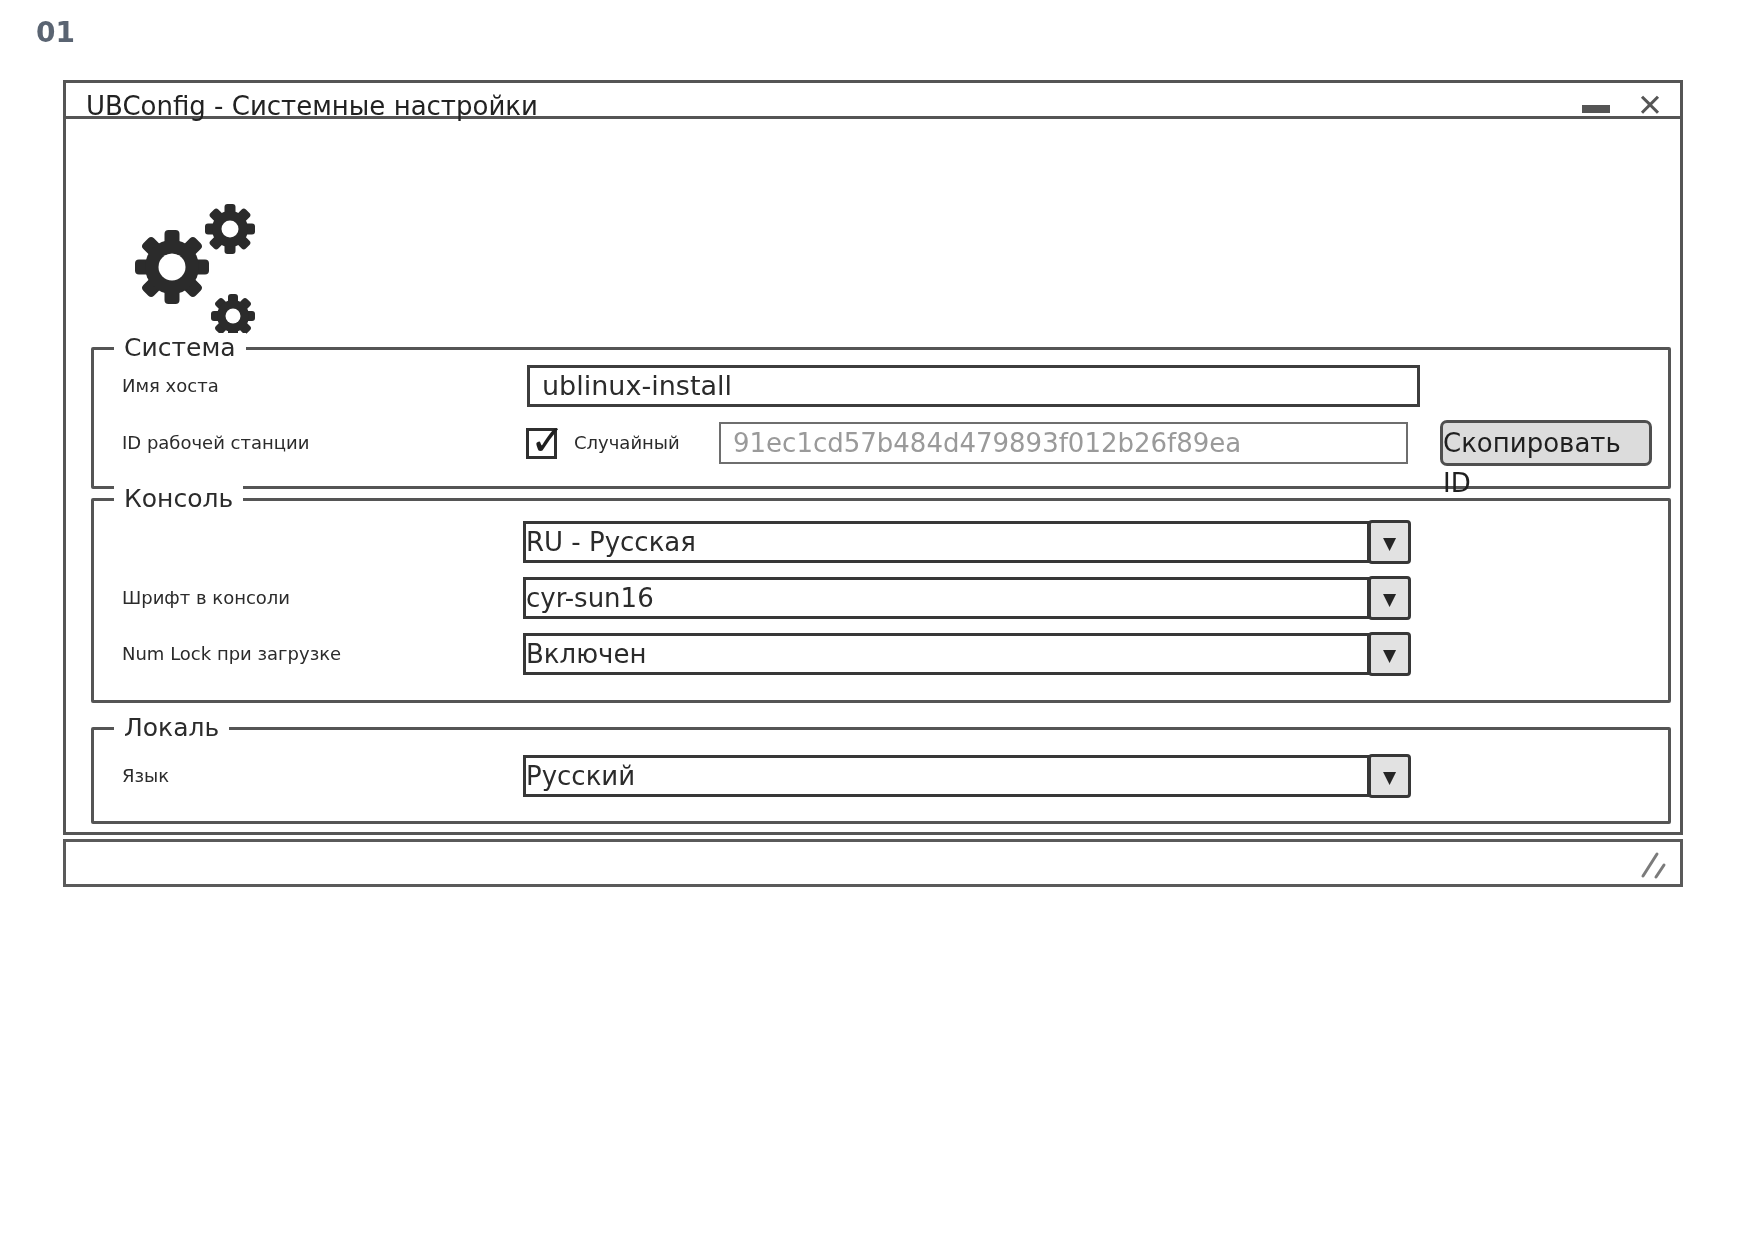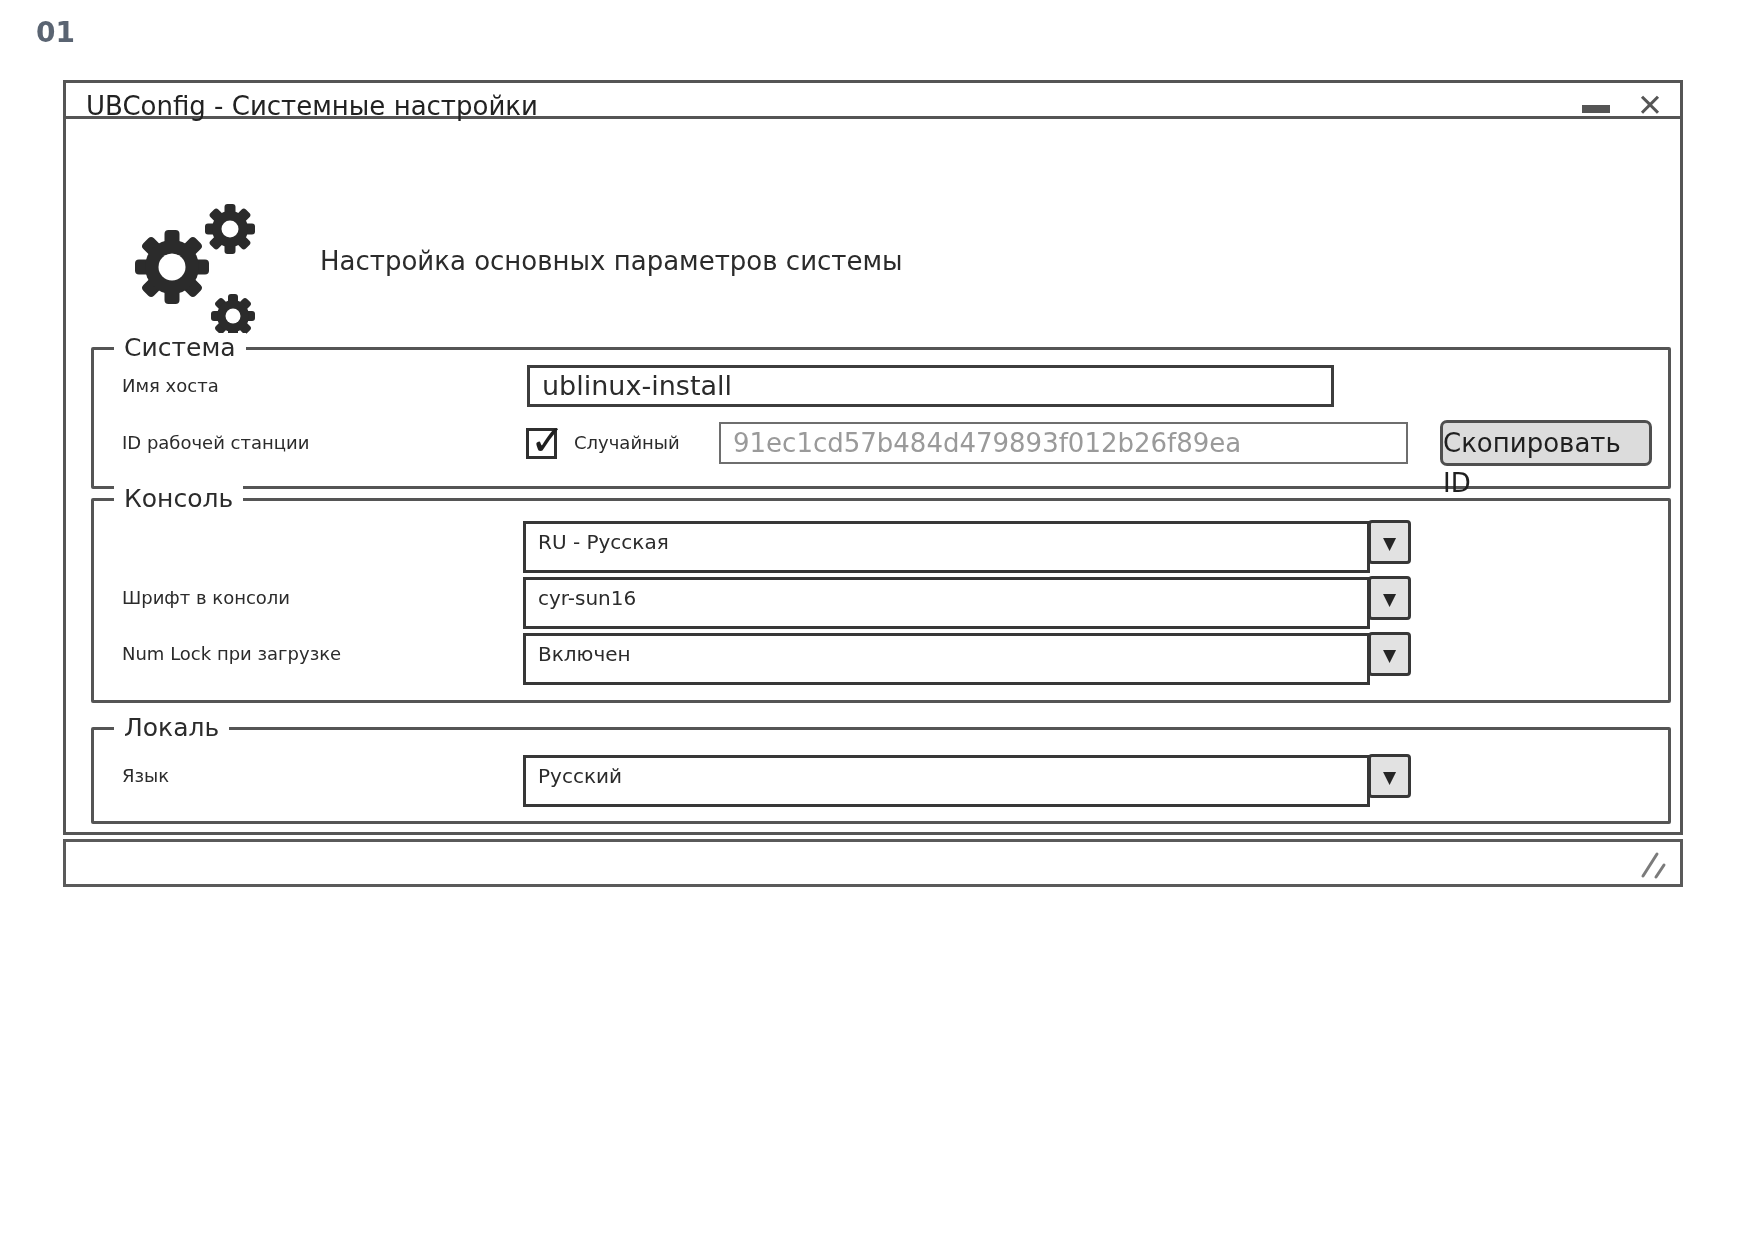--- a/index.html
+++ b/index.html
@@ -27,35 +27,35 @@
   .group-system  { left:25px; top:264px; width:1580px; height:142px; }
   .group-console { left:25px; top:415px; width:1580px; height:205px; }
   .group-locale  { left:25px; top:644px; width:1580px; height:97px; }
   .legend { position:absolute; top:-17px; left:20px; background:#ffffff; padding:0 10px;
             font-size:25px; color:#2b2b2b; }
 
   .field-label { position:absolute; left:56px; height:42px; line-height:42px; font-size:18px; white-space:nowrap; }
 
   .text-input { position:absolute; background:#fff; border:3px solid #3d3d3d; height:42px;
                 padding-left:12px; font-size:27px; line-height:36px; white-space:nowrap; overflow:hidden; }
-  .hostname-input { left:461px; top:282px; width:807px; }
+  .hostname-input { left:461px; top:282px; width:893px; }
   .id-input { left:653px; top:339px; width:689px; border:2px solid #6e6e6e; color:#9a9a9a;
               font-size:26px; line-height:38px; }
 
   .checkbox { position:absolute; left:460px; top:345px; width:31px; height:31px;
               border:3px solid #2f2f2f; background:#fff; }
   .checkbox .check { position:absolute; left:1px; top:-15px; font-size:42px; font-weight:bold; color:#1f1f1f; }
 
   .push-button { position:absolute; left:1374px; top:337px; width:212px; height:46px;
                  background:#dcdcdc; border:3px solid #4f4f4f; border-radius:7px;
                  font-size:26px; line-height:40px; color:#1f1f1f; }
 
   .combo { position:absolute; left:457px; height:42px; width:888px; }
-  .combo .combo-field { position:absolute; left:0; top:0; width:847px; height:52px; background:#fff;
-                        border:3px solid #373737; padding-left:12px; font-size:20px; line-height:36px; }
+  .combo .combo-field { position:absolute; left:0; top:0; width:847px; height:42px; background:#fff;
+                        border:3px solid #373737; padding-left:0; font-size:26px; line-height:36px; }
   .combo .combo-btn { position:absolute; left:845px; top:-1px; width:43px; height:44px; background:#e2e2e2;
                       border:3px solid #373737; border-radius:4px; text-align:center; }
   .combo .arrow { font-size:17px; line-height:40px; color:#252525; }
   .combo-kb   { top:438px; }
   .combo-font { top:494px; }
   .combo-num  { top:550px; }
   .combo-lang { top:672px; }
 
   .statusbar { position:absolute; left:63px; top:839px; width:1620px; height:48px;
                border:3px solid #5a5a5a; background:#fff; }
@@ -100,21 +100,20 @@
           <rect x="93" y="90" width="10" height="44" rx="3" transform="rotate(90 98 112)"></rect>
           <rect x="93" y="90" width="10" height="44" rx="3" transform="rotate(135 98 112)"></rect>
           <circle cx="98" cy="112" r="16"></circle>
         </g>
       </g>
       <circle cx="37" cy="63" r="13.5" fill="#ffffff"></circle>
       <circle cx="95" cy="25" r="8.5" fill="#ffffff"></circle>
       <circle cx="98" cy="112" r="7.5" fill="#ffffff"></circle>
     </svg>
 
-    <div class="subtitle">Настройка основных параметров системы</div>
 
     <div class="group group-system">
       <span class="legend">Система</span>
     </div>
     <div class="group group-console">
       <span class="legend">Консоль</span>
     </div>
     <div class="group group-locale">
       <span class="legend">Локаль</span>
     </div>

